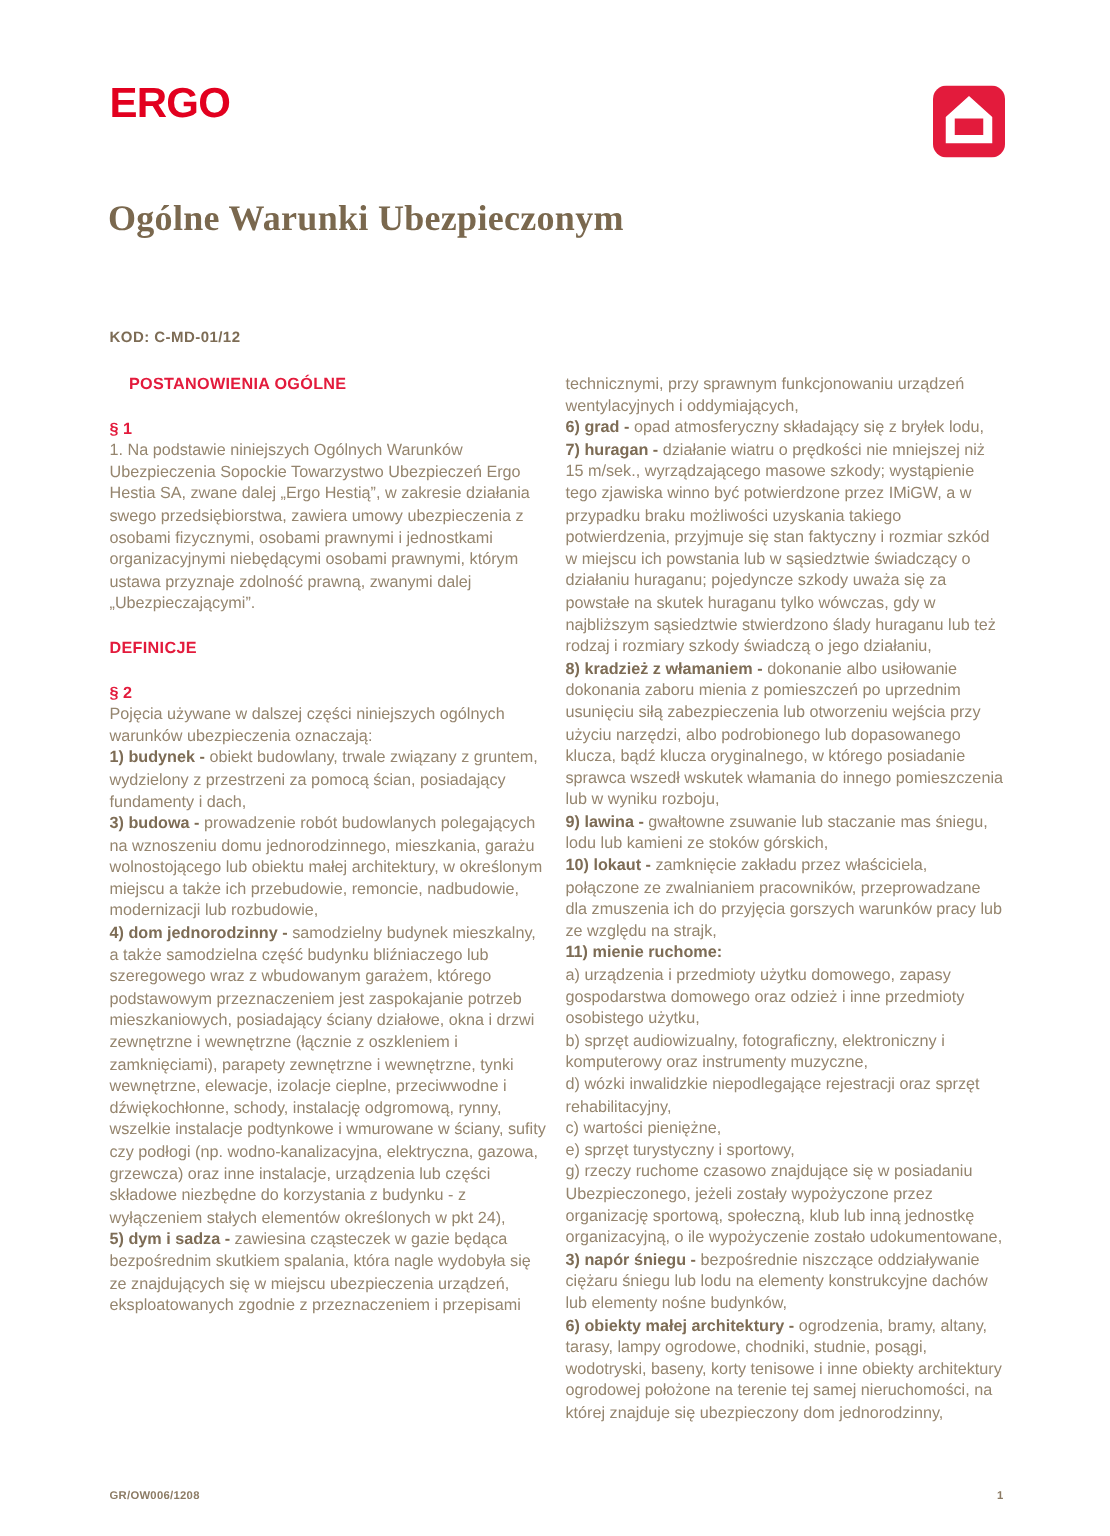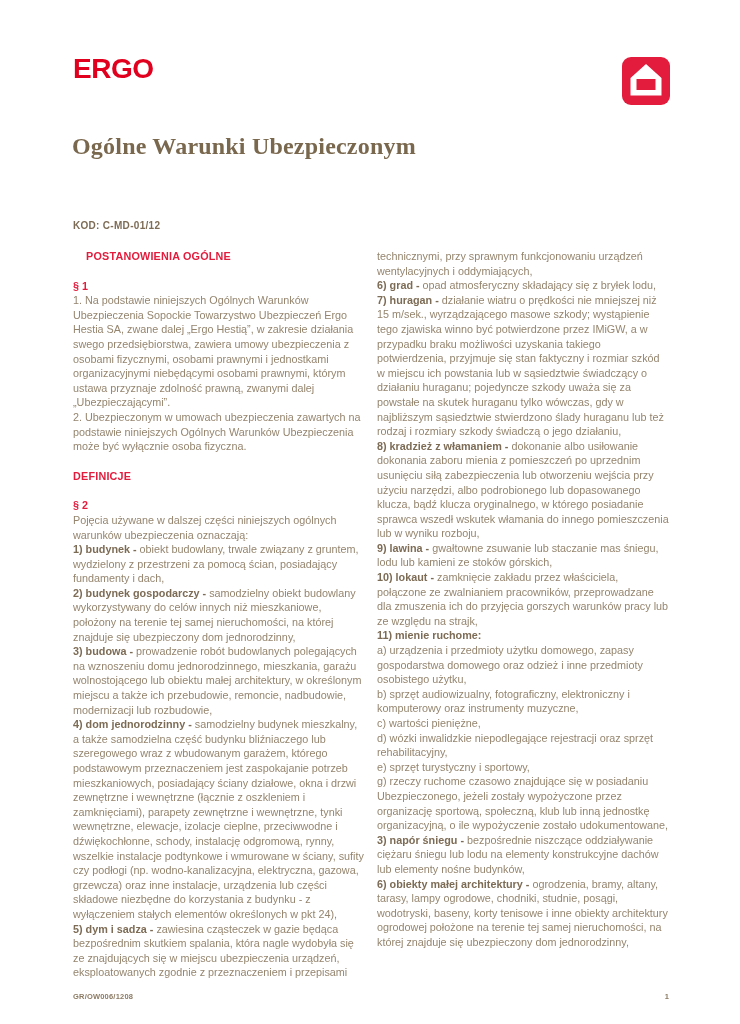--- a/index.html
+++ b/index.html
@@ -96,42 +96,40 @@
     <span>Ogólne Warunki Ubezpieczonym</span><br>
   </h1>
 
   <div class="doc-code">KOD: C-MD-01/12</div>
 
   <div class="columns">
     <div class="col" id="col-left">
         <p class="h">POSTANOWIENIA OGÓLNE</p>
         <p class="sh">§ 1</p>
         <p>1. Na podstawie niniejszych Ogólnych Warunków Ubezpieczenia Sopockie Towarzystwo Ubezpieczeń Ergo Hestia SA, zwane dalej „Ergo Hestią”, w zakresie działania swego przedsiębiorstwa, zawiera umowy ubezpieczenia z osobami fizycznymi, osobami prawnymi i jednostkami organizacyjnymi niebędącymi osobami prawnymi, którym ustawa przyznaje zdolność prawną, zwanymi dalej „Ubezpieczającymi”.</p>
-        <p>2. Ubezpieczonym w umowach ubezpieczenia zawartych na podstawie niniejszych Ogólnych Warunków Ubezpieczenia może być wyłącznie osoba fizyczna.</p>
         <p class="h">DEFINICJE</p>
         <p class="sh">§ 2</p>
         <p>Pojęcia używane w dalszej części niniejszych ogólnych warunków ubezpieczenia oznaczają:</p>
         <p><b>1) budynek -</b> obiekt budowlany, trwale związany z gruntem, wydzielony z przestrzeni za pomocą ścian, posiadający fundamenty i dach,</p>
-        <p><b>2) budynek gospodarczy -</b> samodzielny obiekt budowlany wykorzystywany do celów innych niż mieszkaniowe, położony na terenie tej samej nieruchomości, na której znajduje się ubezpieczony dom jednorodzinny,</p>
         <p><b>3) budowa -</b> prowadzenie robót budowlanych polegających na wznoszeniu domu jednorodzinnego, mieszkania, garażu wolnostojącego lub obiektu małej architektury, w określonym miejscu a także ich przebudowie, remoncie, nadbudowie, modernizacji lub rozbudowie,</p>
         <p><b>4) dom jednorodzinny -</b> samodzielny budynek mieszkalny, a także samodzielna część budynku bliźniaczego lub szeregowego wraz z wbudowanym garażem, którego podstawowym przeznaczeniem jest zaspokajanie potrzeb mieszkaniowych, posiadający ściany działowe, okna i drzwi zewnętrzne i wewnętrzne (łącznie z oszkleniem i zamknięciami), parapety zewnętrzne i wewnętrzne, tynki wewnętrzne, elewacje, izolacje cieplne, przeciwwodne i dźwiękochłonne, schody, instalację odgromową, rynny, wszelkie instalacje podtynkowe i wmurowane w ściany, sufity czy podłogi (np. wodno-kanalizacyjna, elektryczna, gazowa, grzewcza) oraz inne instalacje, urządzenia lub części składowe niezbędne do korzystania z budynku - z wyłączeniem stałych elementów określonych w pkt 24),</p>
         <p><b>5) dym i sadza -</b> zawiesina cząsteczek w gazie będąca bezpośrednim skutkiem spalania, która nagle wydobyła się ze znajdujących się w miejscu ubezpieczenia urządzeń, eksploatowanych zgodnie z przeznaczeniem i przepisami</p>
       </div>
     <div class="col" id="col-right">
         <p>technicznymi, przy sprawnym funkcjonowaniu urządzeń wentylacyjnych i oddymiających,</p>
         <p><b>6) grad -</b> opad atmosferyczny składający się z bryłek lodu,</p>
         <p><b>7) huragan -</b> działanie wiatru o prędkości nie mniejszej niż 15 m/sek., wyrządzającego masowe szkody; wystąpienie tego zjawiska winno być potwierdzone przez IMiGW, a w przypadku braku możliwości uzyskania takiego potwierdzenia, przyjmuje się stan faktyczny i rozmiar szkód w miejscu ich powstania lub w sąsiedztwie świadczący o działaniu huraganu; pojedyncze szkody uważa się za powstałe na skutek huraganu tylko wówczas, gdy w najbliższym sąsiedztwie stwierdzono ślady huraganu lub też rodzaj i rozmiary szkody świadczą o jego działaniu,</p>
         <p><b>8) kradzież z włamaniem -</b> dokonanie albo usiłowanie dokonania zaboru mienia z pomieszczeń po uprzednim usunięciu siłą zabezpieczenia lub otworzeniu wejścia przy użyciu narzędzi, albo podrobionego lub dopasowanego klucza, bądź klucza oryginalnego, w którego posiadanie sprawca wszedł wskutek włamania do innego pomieszczenia lub w wyniku rozboju,</p>
         <p><b>9) lawina -</b> gwałtowne zsuwanie lub staczanie mas śniegu, lodu lub kamieni ze stoków górskich,</p>
         <p><b>10) lokaut -</b> zamknięcie zakładu przez właściciela, połączone ze zwalnianiem pracowników, przeprowadzane dla zmuszenia ich do przyjęcia gorszych warunków pracy lub ze względu na strajk,</p>
         <p><b>11) mienie ruchome:</b></p>
         <p>a) urządzenia i przedmioty użytku domowego, zapasy gospodarstwa domowego oraz odzież i inne przedmioty osobistego użytku,</p>
         <p>b) sprzęt audiowizualny, fotograficzny, elektroniczny i komputerowy oraz instrumenty muzyczne,</p>
+        <p>d) wózki inwalidzkie niepodlegające rejestracji oraz sprzęt rehabilitacyjny,</p>
         <p>c) wartości pieniężne,</p>
-        <p>d) wózki inwalidzkie niepodlegające rejestracji oraz sprzęt rehabilitacyjny,</p>
         <p>e) sprzęt turystyczny i sportowy,</p>
         <p>g) rzeczy ruchome czasowo znajdujące się w posiadaniu Ubezpieczonego, jeżeli zostały wypożyczone przez organizację sportową, społeczną, klub lub inną jednostkę organizacyjną, o ile wypożyczenie zostało udokumentowane,</p>
         <p><b>3) napór śniegu -</b> bezpośrednie niszczące oddziaływanie ciężaru śniegu lub lodu na elementy konstrukcyjne dachów lub elementy nośne budynków,</p>
         <p><b>6) obiekty małej architektury -</b> ogrodzenia, bramy, altany, tarasy, lampy ogrodowe, chodniki, studnie, posągi, wodotryski, baseny, korty tenisowe i inne obiekty architektury ogrodowej położone na terenie tej samej nieruchomości, na której znajduje się ubezpieczony dom jednorodzinny,</p>
       </div>
   </div>
 
   <div class="footer">
     <span>GR/OW006/1208</span>
     <span>1</span>

